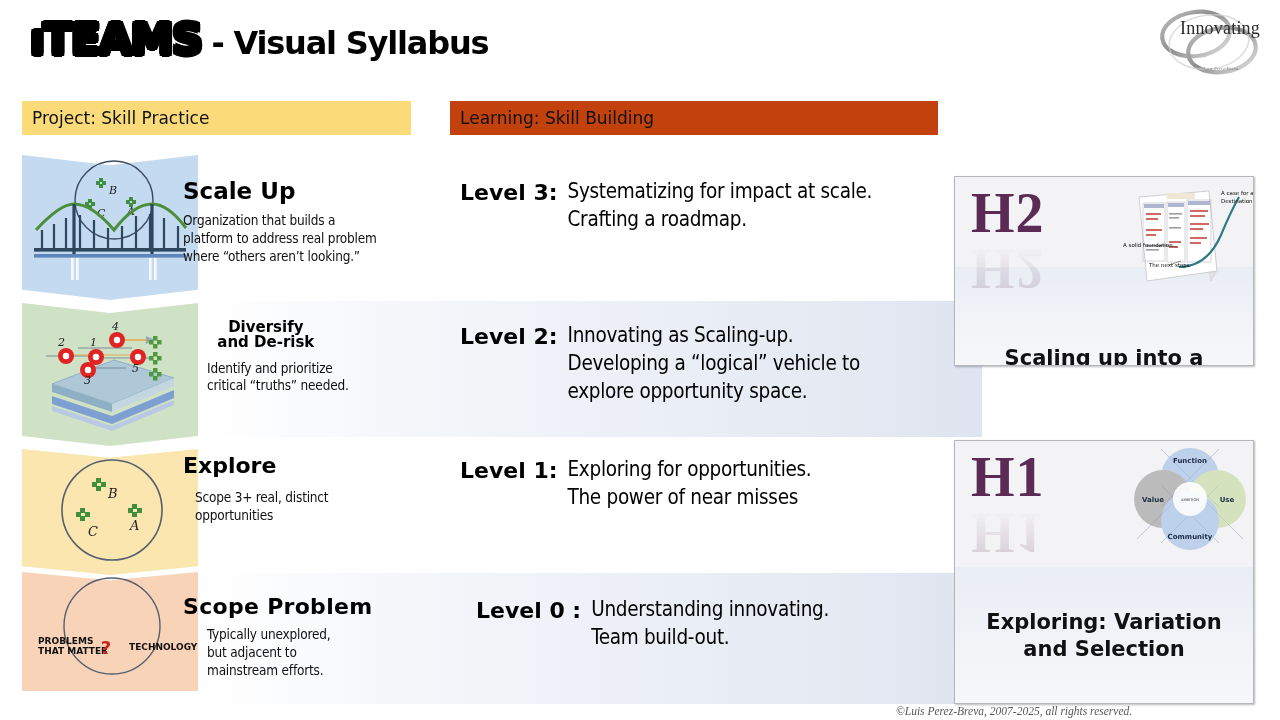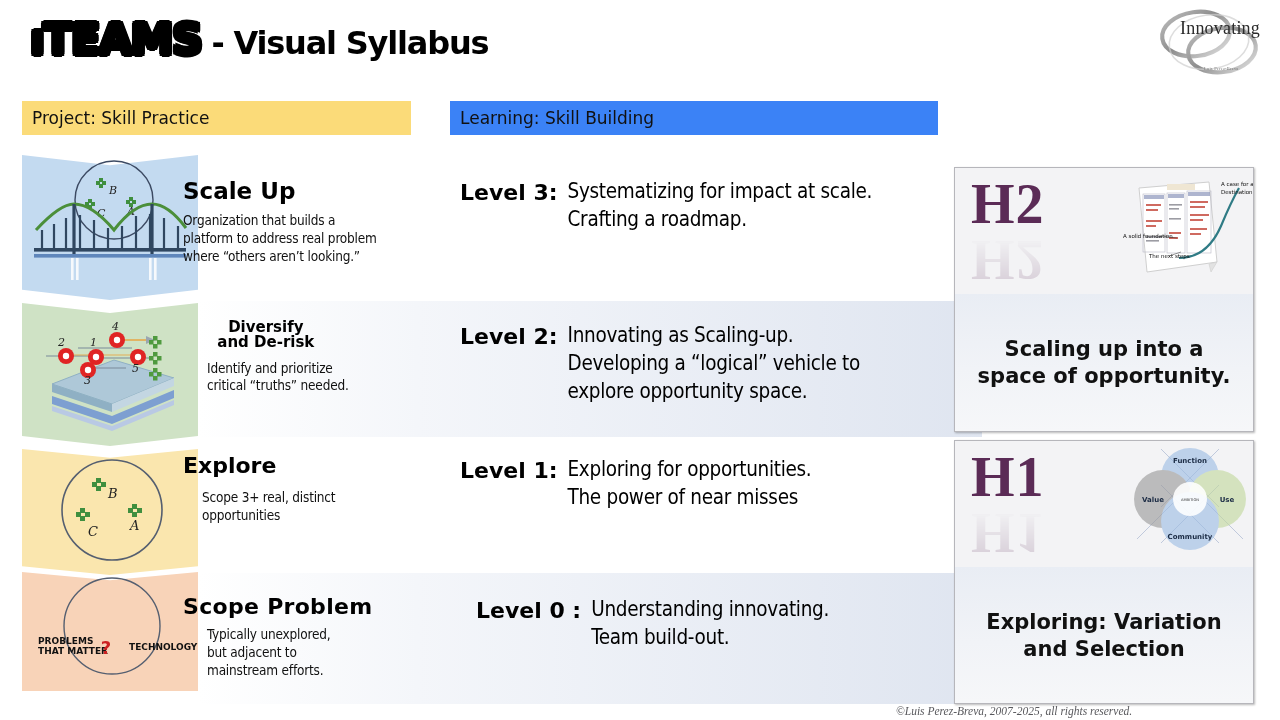--- a/index.html
+++ b/index.html
@@ -36,21 +36,21 @@
   }
   #logo-sub {
     position:absolute; left: 52px; top: 62px;
     font-family: "Liberation Serif", serif; font-size: 4.5px; color: #7a7a7a; letter-spacing: .2px;
   }
 
   
   .hdr-bar { position: absolute; height: 34px; display:flex; align-items:center; padding-left: 10px; }
   .hdr-bar span { font-family: "DejaVu Sans", sans-serif; font-size: 17px; color: #111; }
   #bar-project { left: 22px; top: 101px; width: 389px; background: #FBDB79; }
-  #bar-learning { left: 450px; top: 101px; width: 488px; background: #3b82f6; }
+  #bar-learning { left: 450px; top: 101px; width: 488px; background: #c2410c; }
 
   
   .band { position: absolute; left: 198px; width: 784px; }
   .band.shaded { background: linear-gradient(to right, #ffffff 0%, #f4f6fa 28%, #dfe5f0 100%); }
   #band-l2 { top: 301px; height: 136px; }
   #band-l0 { top: 573px; height: 131px; }
 
   
   .chev {
     position: absolute; left: 22px; width: 176px;
@@ -82,21 +82,21 @@
   #lbl1 { left: 183px; top: 180px; }
   #lbl1 .lbl-title { font-size: 23px; }
   #lbl1 .lbl-desc { margin-top: 9px; }
 
   #lbl2 { left: 183px; top: 320px; }
   #lbl2 .lbl-title { font-size: 15px; text-align: center; }
   #lbl2 .lbl-desc { margin-top: 9px; margin-left: 24px; }
 
   #lbl3 { left: 183px; top: 455px; }
   #lbl3 .lbl-title { font-size: 22px; }
-  #lbl3 .lbl-desc { margin-top: 12px; margin-left: 19px; }
+  #lbl3 .lbl-desc { margin-top: 12px; margin-left: 12px; }
 
   #lbl4 { left: 183px; top: 596px; }
   #lbl4 .lbl-title { font-size: 22px; letter-spacing: .3px; }
   #lbl4 .lbl-desc { margin-top: 8px; margin-left: 24px; }
 
   
   .level { position: absolute; display: flex; align-items: flex-start; }
   .level-key {
     font-family: "DejaVu Sans", sans-serif; font-weight: bold; font-size: 22px; color: #000;
     white-space: nowrap; line-height: 1.34;
@@ -111,21 +111,21 @@
   #level1 { left: 460px; top: 456px; }
   #level0 { left: 460px; top: 596px; margin-left: 16px; }
 
   
   .card {
     position: absolute; left: 954px; width: 300px;
     background: #f3f3f5; border: 1px solid #b6b6bb;
     box-shadow: 1px 1px 2px rgba(0,0,0,.28);
     overflow: hidden;
   }
-  #card-h2 { top: 167px; height: 265px; }
+  #card-h2 { top: 176px; height: 190px; }
   #card-h1 { top: 440px; height: 264px; }
   .card-grad { position:absolute; left:0; right:0; bottom:0; height:52%;
     background: linear-gradient(to bottom, #e9edf4 0%, #f1f3f7 55%, #f6f7f9 100%); }
   .card-h {
     position: absolute; left: 16px; top: 8px;
     font-family: "Liberation Serif", serif; font-weight: bold; font-size: 56px;
     color: #5B2B56; line-height: 1; letter-spacing: 1px;
   }
   .card-h-refl {
     position: absolute; left: 16px;

